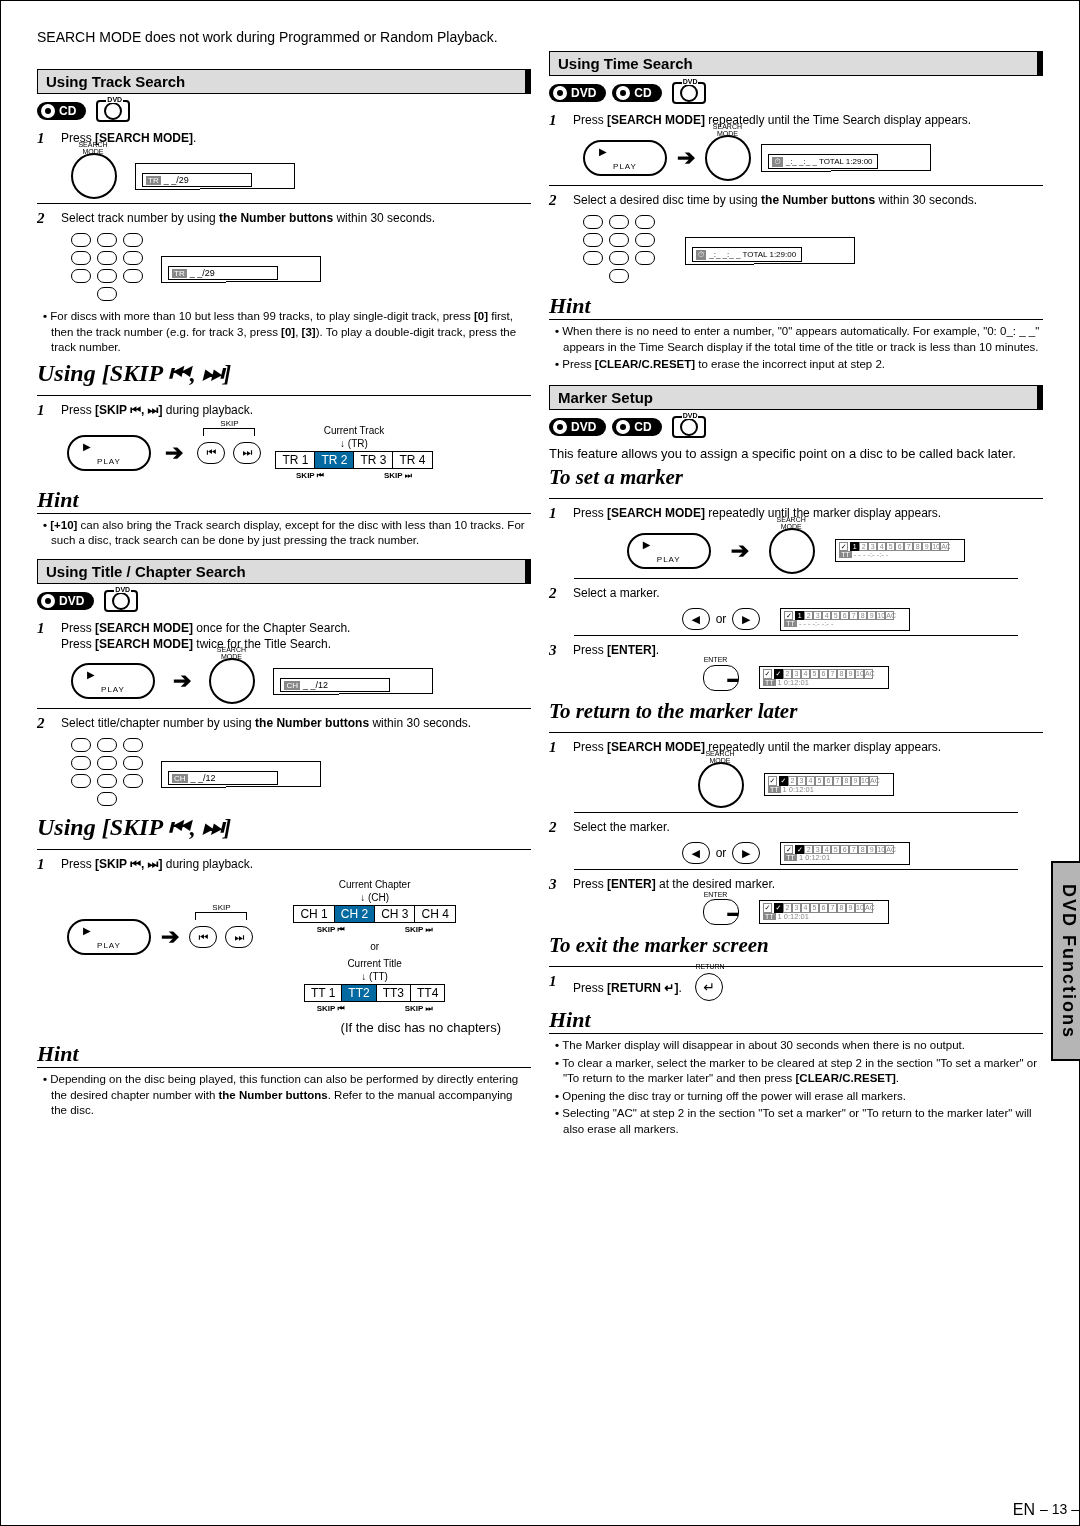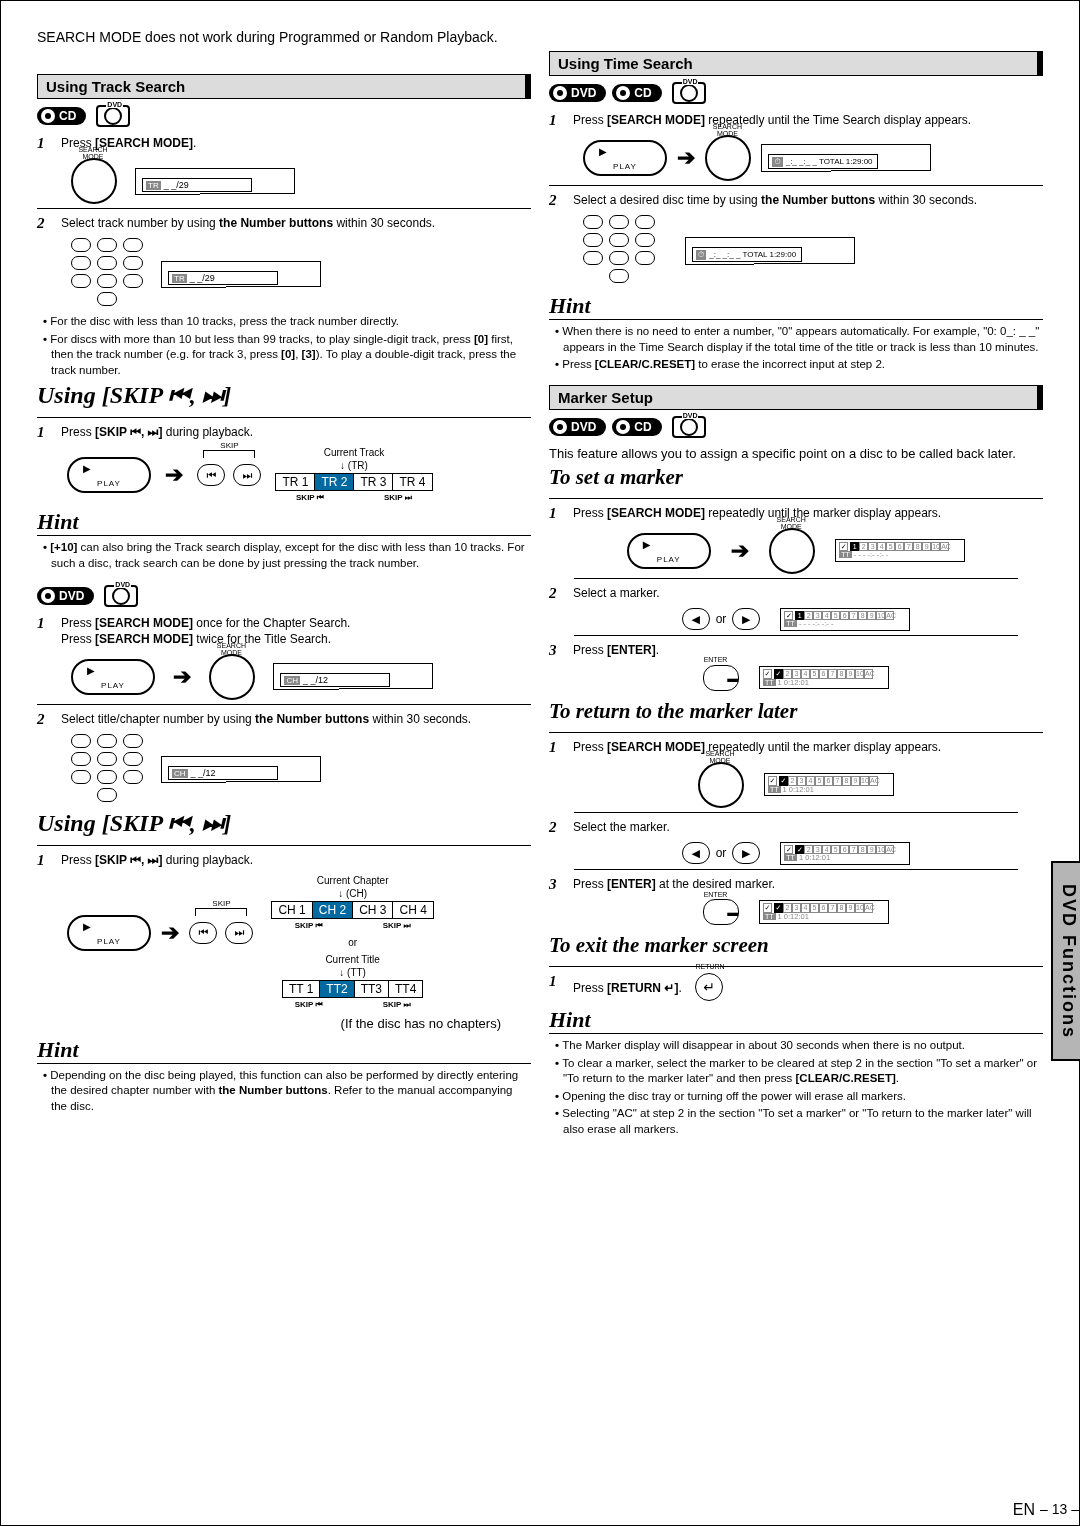--- a/index.html
+++ b/index.html
@@ -128,21 +128,20 @@
               <span class="np-btn"></span>
               <span class="np-btn"></span>
             </span>
           <span class="row">
               <span class="np-btn single"></span>
             </span>
         </span>
         <div class="display-box"><span class="lcd"><span class="tag g">TR</span><span>_ _/29</span></span></div>
       </div>
       <ul class="hints">
-          <li>For the disc with less than 10 tracks, press the track number directly.</li>
           <li>For discs with more than 10 but less than 99 tracks, to play single-digit track, press <b>[0]</b> first, then the track number (e.g. for track 3, press <b>[0]</b>, <b>[3]</b>). To play a double-digit track, press the track number.</li>
         </ul>
 
       <div class="h-italic">Using [SKIP ⏮, ⏭]</div>
       <hr class="sep">
       <div class="step">
           <div class="num">1</div>
           <div class="body">Press <b>[SKIP ⏮, ⏭]</b> during playback.</div>
         </div>
       <div class="skip-diagram" style="display:flex; align-items:center; gap:14px;">
@@ -170,20 +169,21 @@
             </div>
         </div>
       </div>
 
       <div class="hint-head">Hint</div>
       <ul class="hints">
           <li><b>[+10]</b> can also bring the Track search display, except for the disc with less than 10 tracks. For such a disc, track search can be done by just pressing the track number.</li>
         </ul>
 
       <div style="height:8px;"></div>
+      <div class="secbar">Using Title / Chapter Search</div>
       <div class="disc-row">
         <span class="disc-label">
             <span class="disc-circ"></span>
             <span>DVD</span>
           </span>
         <span class="video-icon">
             <span class="dv-txt">DVD</span>
           </span>
       </div>
 
@@ -244,21 +244,21 @@
           <span class="play-oval">
               <span class="pl">PLAY</span>
             </span>
           <span class="arrow-r">➔</span>
           <span class="skip-btns">
               <span class="brkt"></span>
               <span class="small-circle">⏮</span>
               <span class="small-circle">⏭</span>
             </span>
         </div>
-        <div class="center-col" style="margin-left:4px;">
+        <div class="center-col" style="margin-left:26px;">
           <span>Current Chapter</span>
             <span>↓ <span>(CH)</span></span>
           <span class="trk-box">
               <span>CH 1</span>
               <span class="active">CH 2</span>
               <span>CH 3</span>
               <span>CH 4</span>
             </span>
           <div style="display:flex; gap:60px;">
               <span class="sm-lbl">SKIP ⏮</span>

